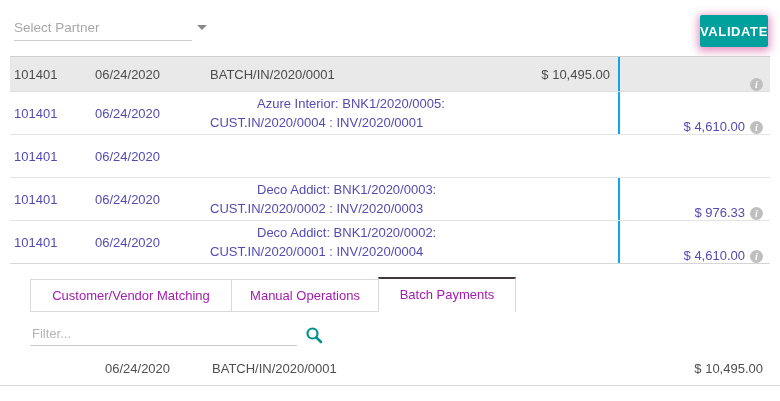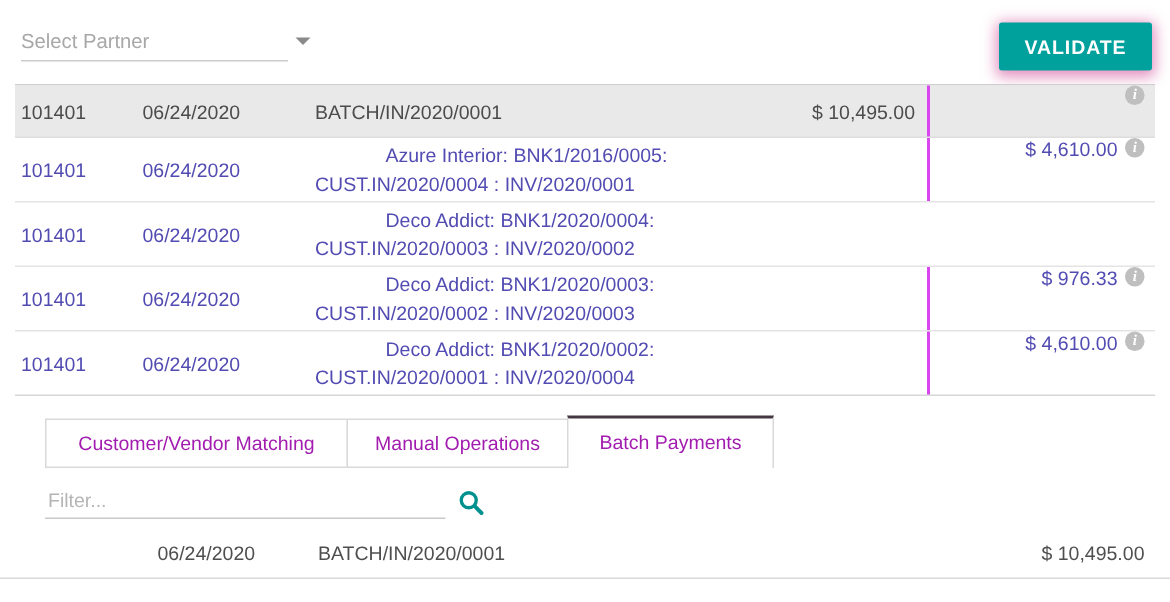--- a/index.html
+++ b/index.html
@@ -8,37 +8,37 @@
 
   
   .partner-select { position:absolute; left:14px; top:14px; width:178px; height:27px;
     border-bottom:1px solid #ccc; display:flex; align-items:center; cursor:pointer; }
   .partner-select input { border:none; outline:none; flex:1; font-family:"Liberation Sans",sans-serif;
     font-size:13.5px; color:#a16207; background:transparent; }
   .partner-select input::placeholder { color:#a8a8a8; }
   .caret { width:0; height:0; border-left:5px solid transparent; border-right:5px solid transparent;
     border-top:5px solid #8a8a8a; margin:0 2px 0 6px; }
 
-  .validate-btn { position:absolute; top:15px; right:12px; width:102px; height:32px;
+  .validate-btn { position:absolute; top:15px; right:12px; width:68px; height:32px;
     border:none; border-radius:2px; color:#fff; font-family:"Liberation Sans",sans-serif;
     font-size:13px; font-weight:bold; letter-spacing:.6px; cursor:pointer;
     box-shadow:0 2px 9px 2px rgba(204,54,141,.55); }
 
   
   .recon { position:absolute; left:10px; top:56px; width:760px; border-top:1px solid #cfcfcf; }
   .rrow { display:flex; align-items:center; border-bottom:1px solid #e4e4e4; }
   .rrow.statement { height:35px; background:#e9e9e9; color:#4c4c4c; border-bottom-color:#dedede; }
   .rrow.prop { height:43px; cursor:pointer; }
   .rrow:last-child { border-bottom:1px solid #d6d6d6; }
   .c-acct { width:81px; padding-left:4px; }
   .c-date { width:115px; padding-left:4px; }
   .c-label { width:292px; padding-left:4px; line-height:19px; overflow:hidden; white-space:nowrap; }
   .c-amtL { width:120px; padding-right:8px; text-align:right; }
-  .c-right { width:152px; align-self:stretch; border-left:2px solid #d946ef;
-    display:flex; align-items:flex-start; justify-content:flex-end; padding-right:7px; }
+  .c-right { width:152px; align-self:stretch; border-left:2px solid #0ea5e9;
+    display:flex; align-items:flex-end; justify-content:flex-end; padding-right:7px; }
   .prop .c-acct, .prop .c-date, .prop .c-label, .prop .c-right { color:#524cb2; }
   .partner-name { font-weight:normal;margin-left:47px; }
   .amt { margin-right:5px; }
   .info-icon { width:13px; height:13px; border-radius:50%; background:#bfbfbf; color:#fff;
     font-family:"Liberation Serif",serif; font-style:italic; font-weight:bold; font-size:10px;
     display:inline-flex; align-items:center; justify-content:center; flex:0 0 auto; cursor:pointer; }
   .info-icon::before { content:"i"; }
 
   
   .tabs { position:absolute; left:30px; top:277px; height:35px; display:flex; align-items:flex-end; }
@@ -84,37 +84,33 @@
       <div class="c-amtL">$ 10,495.00</div>
       <div class="c-right">
         <span class="info-icon"></span>
       </div>
     </div>
 
     <div class="rrow prop">
       <div class="c-acct">101401</div>
       <div class="c-date">06/24/2020</div>
       <div class="c-label">
-        <div><span class="partner-name">Azure Interior</span><span>: BNK1/2016/0005:</span></div>
+        <div><span class="partner-name">Azure Interior</span><span>: BNK1/2020/0005:</span></div>
         <div>CUST.IN/2020/0004 : INV/2020/0001</div>
       </div>
       <div class="c-amtL"></div>
       <div class="c-right">
         <span class="amt">$ 4,610.00</span>
         <span class="info-icon"></span>
       </div>
     </div>
 
     <div class="rrow prop">
       <div class="c-acct">101401</div>
       <div class="c-date">06/24/2020</div>
-      <div class="c-label">
-        <div><span class="partner-name">Deco Addict</span><span>: BNK1/2020/0004:</span></div>
-        <div>CUST.IN/2020/0003 : INV/2020/0002</div>
-      </div>
       <div class="c-amtL"></div>
     </div>
 
     <div class="rrow prop">
       <div class="c-acct">101401</div>
       <div class="c-date">06/24/2020</div>
       <div class="c-label">
         <div><span class="partner-name">Deco Addict</span><span>: BNK1/2020/0003:</span></div>
         <div>CUST.IN/2020/0002 : INV/2020/0003</div>
       </div>

